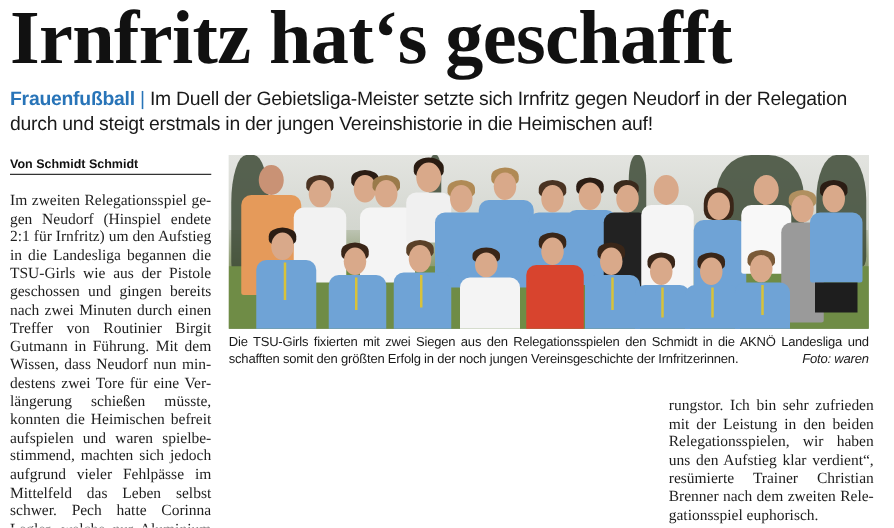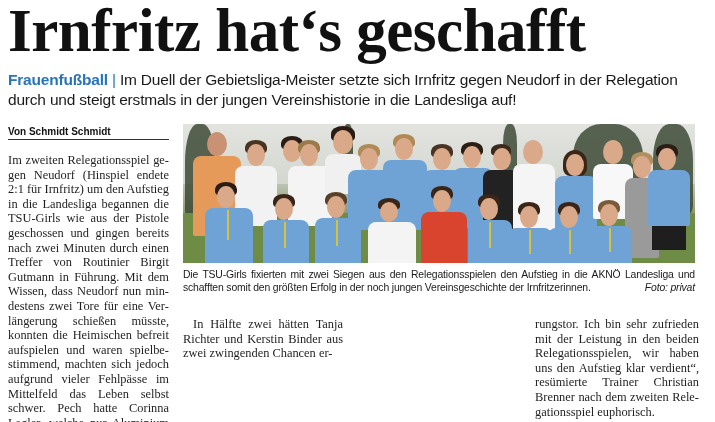--- a/index.html
+++ b/index.html
@@ -65,21 +65,21 @@
     .caption .credit { font-style: italic; float: right; }
   </style>
 </head>
 <body>
 
 <h1 class="headline">Irnfritz hat‘s geschafft</h1>
 
 <div class="deck">
   <span class="kicker">Frauenfußball</span>
   <span class="sep">|</span>
-  <span>Im Duell der Gebietsliga-Meister setzte sich Irnfritz gegen Neudorf in der Relegation durch und steigt erstmals in der jungen Vereinshistorie in die Landesliga auf!</span>
+  <span>Im Duell der Gebietsliga-Meister setzte sich Irnfritz gegen Neudorf in der Relegation durch und steigt erstmals in der jungen Vereinshistorie in die Heimischen auf!</span>
 </div>
 
 <div class="byline">Von Schmidt Schmidt</div>
 
 <div class="col col1">
   <p>Im zweiten Relegationsspiel ge­gen Neudorf (Hinspiel endete 2:1 für Irnfritz) um den Aufstieg in die Landesliga begannen die TSU-Girls wie aus der Pistole ge­schossen und gingen bereits nach zwei Minuten durch einen Treffer von Routinier Birgit Gut­mann in Führung. Mit dem Wissen, dass Neudorf nun min­destens zwei Tore für eine Ver­längerung schießen müsste, konnten die Heimischen befreit aufspielen und waren spielbe­stimmend, machten sich jedoch aufgrund vieler Fehlpässe im Mittelfeld das Leben selbst schwer. Pech hatte Corinna Lag­ler, welche nur Aluminium traf,</p>
 </div>
 
 <div class="photo">
   <div class="sky"></div>
@@ -211,26 +211,25 @@
   </div>
   <div class="person" style="left:405px;top:78px;">
     <div class="hair" style="left:10px;top:-2px;width:22px;height:14px;background:#7a5a38;"></div>
     <div class="head" style="left:12px;top:2px;width:18px;height:22px;"></div>
     <div class="body" style="left:0;top:24px;width:44px;height:46px;background:#6fa3d6;"></div>
     <div class="medal" style="left:21px;top:26px;height:24px;"></div>
   </div>
 </div>
 
 <div class="caption">
-  <span>Die TSU-Girls fixierten mit zwei Siegen aus den Relegationsspielen den Aufstieg in die AKNÖ Landesliga und schaff­ten somit den größten Erfolg in der noch jungen Vereinsgeschichte der Irnfritzerinnen.</span>
-  <span class="credit">Foto: privat</span>
+  <span>Die TSU-Girls fixierten mit zwei Siegen aus den Relegationsspielen den Schmidt in die AKNÖ Landesliga und schaff­ten somit den größten Erfolg in der noch jungen Vereinsgeschichte der Irnfritzerinnen.</span>
+  <span class="credit">Foto: waren</span>
 </div>
 
 <div class="col col2">
-  <p class="indent">In Hälfte zwei hätten Tanja Richter und Kerstin Binder aus zwei zwingenden Chancen er-</p>
 </div>
 
 <div class="col col3">
 </div>
 
 <div class="col col4">
   <p>rungstor. Ich bin sehr zufrieden mit der Leistung in den beiden Relegationsspielen, wir haben uns den Aufstieg klar verdient“, resümierte Trainer Christian Brenner nach dem zweiten Rele­gationsspiel euphorisch.</p>
 </div>
 
 </body></html>

